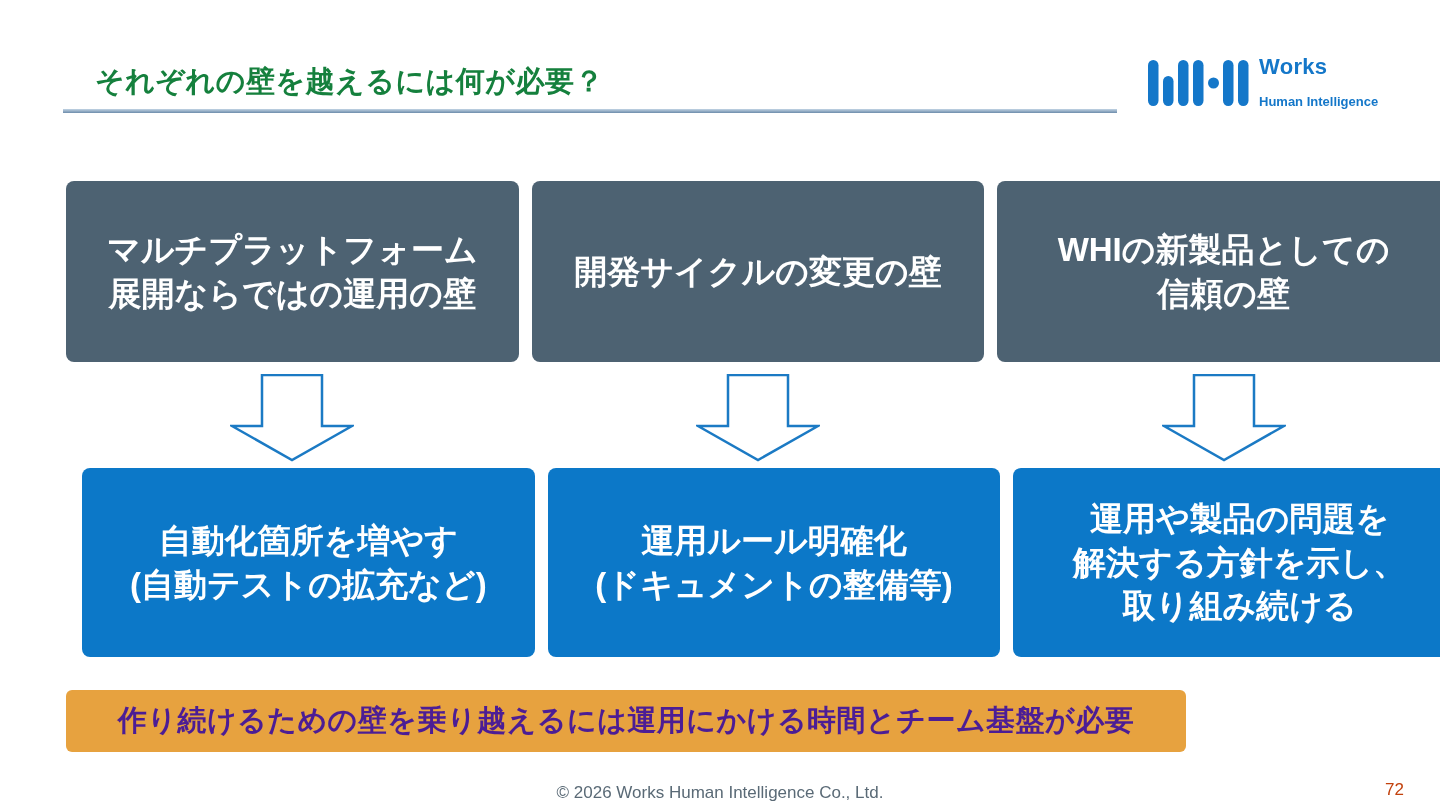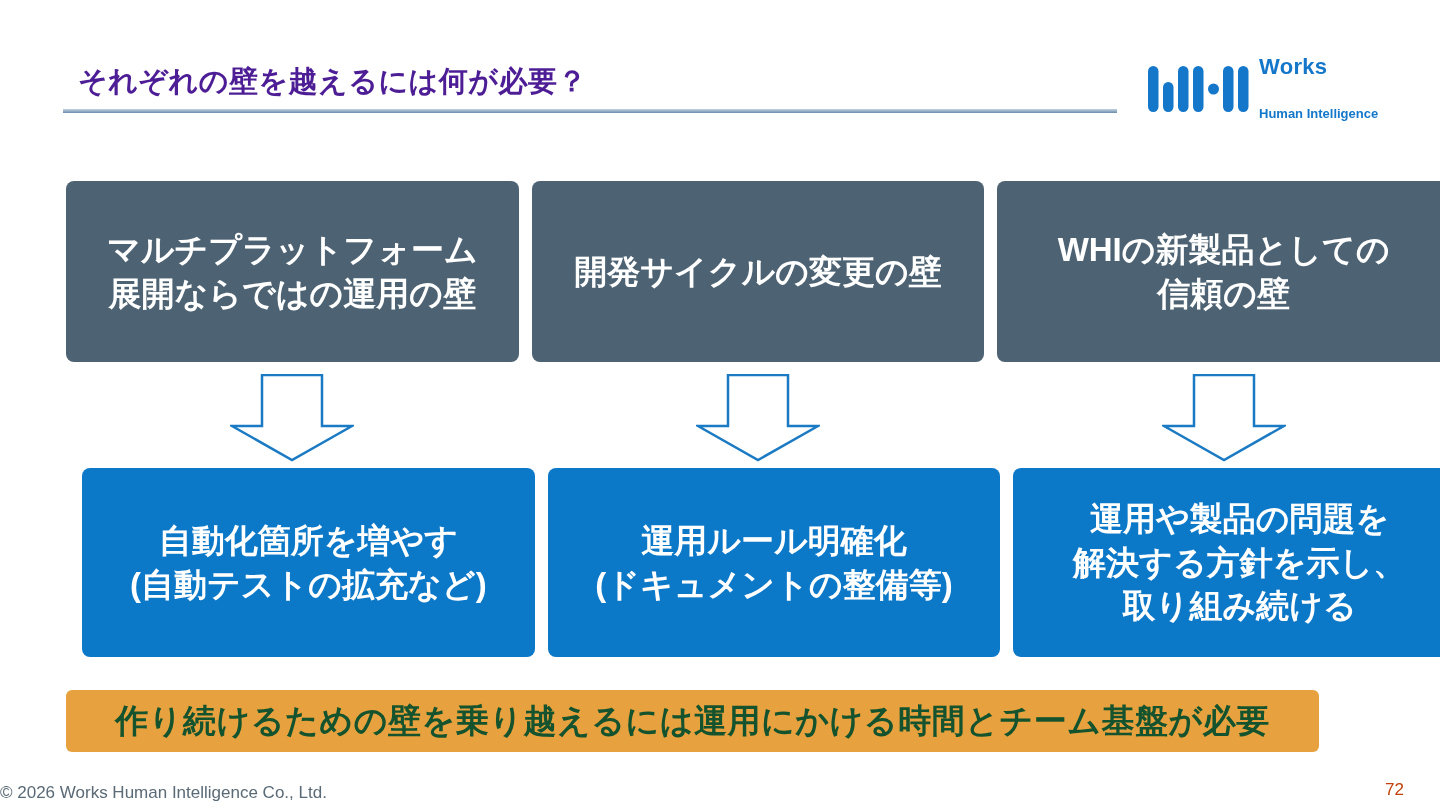--- a/index.html
+++ b/index.html
@@ -6,34 +6,34 @@
   .slide {
     position:relative;
     width:1440px; height:810px;
     background:#ffffff;
     font-family:"Liberation Sans","DejaVu Sans",sans-serif;
     overflow:hidden;
   }
 
   
   .slide-title {
-    position:absolute; left:78px; top:62px;
-    font-size:29px; font-weight:bold; color:#4c1d95;
+    position:absolute; left:95px; top:62px;
+    font-size:29px; font-weight:bold; color:#15803d;
     letter-spacing:0.5px;
   }
   .title-underline {
     position:absolute; left:63px; top:109px;
     width:1054px; height:4px;
     background:linear-gradient(to bottom,#c2d4e4,#6d8cab);
   }
 
   
   .logo { position:absolute; left:1147px; top:56px; display:flex; align-items:center; gap:9px; }
   .logo-bars { width:103px; height:48px; display:block; }
-  .logo-text { display:flex; flex-direction:column; justify-content:center;gap:12px; }
+  .logo-text { display:flex; flex-direction:column; justify-content:center; }
   .logo-text .l1 { font-size:22px; font-weight:bold; color:#1477c9; line-height:1.0; letter-spacing:0.3px; }
   .logo-text .l2 { font-size:13px; font-weight:bold; color:#1477c9; line-height:1.2;margin-top:16px; }
 
   
   .row {
     position:absolute; left:66px; width:1384px;
     display:grid; grid-template-columns:1fr 1fr 1fr; column-gap:13px;
   }
   .walls-row     { top:181px; height:181px; }
   .arrows-row    { top:372px; height:90px; }
@@ -50,31 +50,31 @@
   }
   .wall-box     { background:#4d6272; }
   .solution-box { background:#0c78c8; }
 
   .arrow-cell { display:flex; align-items:flex-start; justify-content:center; }
   .arrow-svg  { width:124px; height:88px; margin-top:2px; }
 
   
   .banner {
     position:absolute; left:66px; top:690px;
-    width:1253px; height:62px;
+    width:1120px; height:62px;
     background:#e7a23f; border-radius:6px;
-    color:#14532d; font-size:33px; font-weight:bold;
+    color:#4c1d95; font-size:29px; font-weight:bold;
     display:flex; align-items:center; justify-content:center;
     letter-spacing:0.5px;
   }
 
   
   .footer {
     position:absolute; left:0; width:100%; top:783px;
-    color:#5a6a76; font-size:17px;
+    text-align:center; color:#5a6a76; font-size:17px;
   }
   .page-number {
     position:absolute; right:36px; top:780px;
     color:#c2410c; font-size:17px;
   }
 </style>
 </head>
 <body>
 
 <div class="slide">

